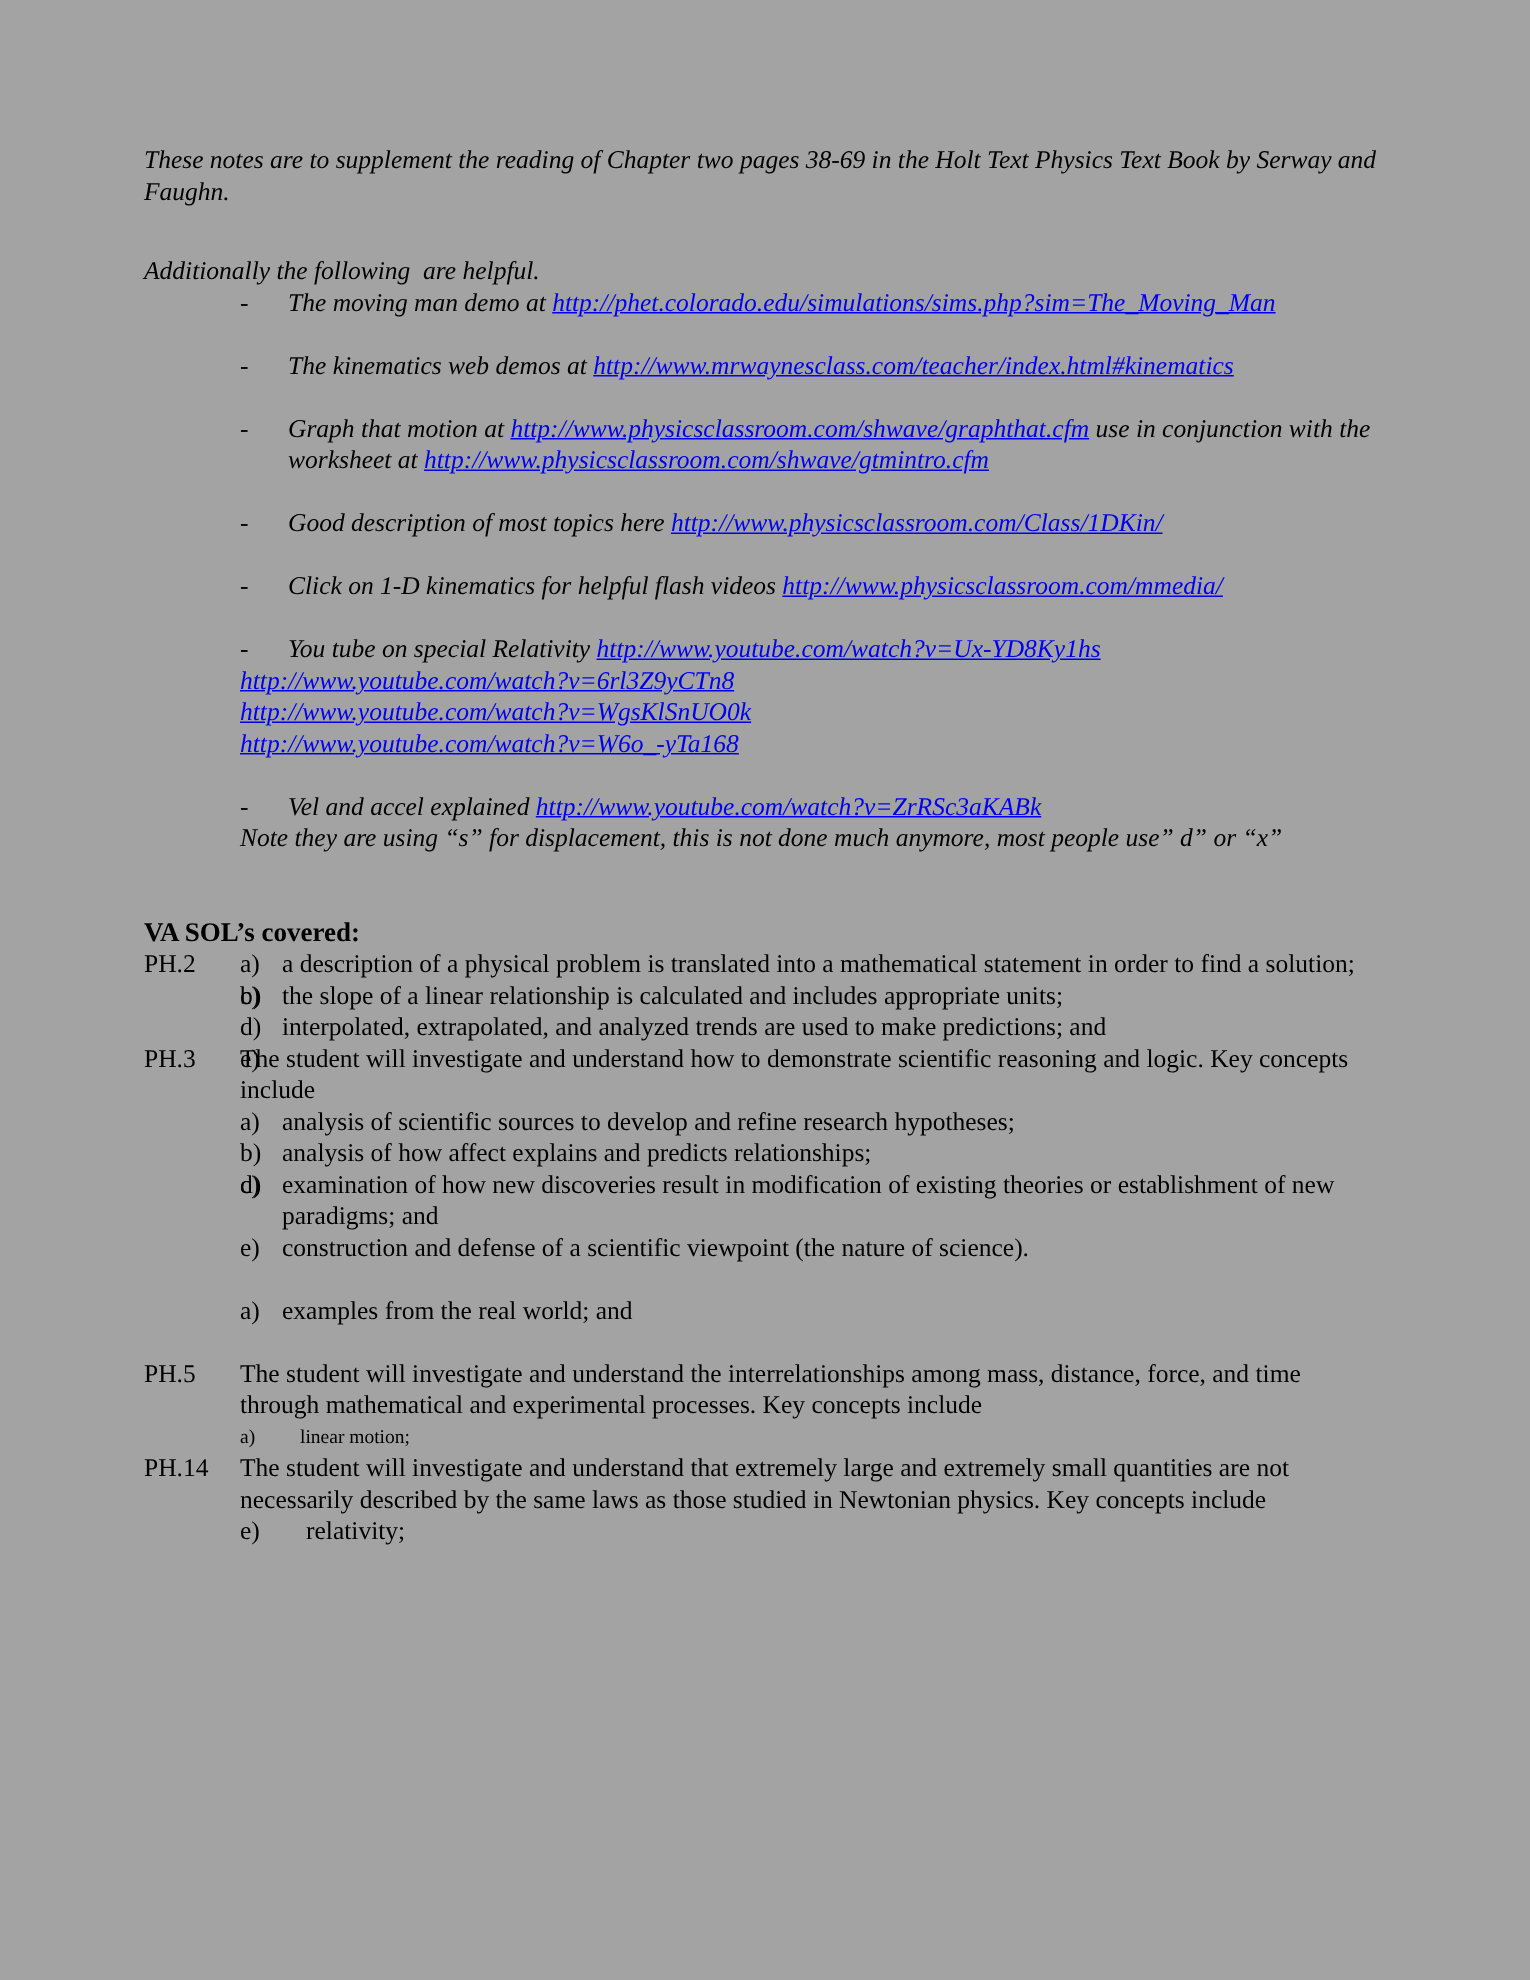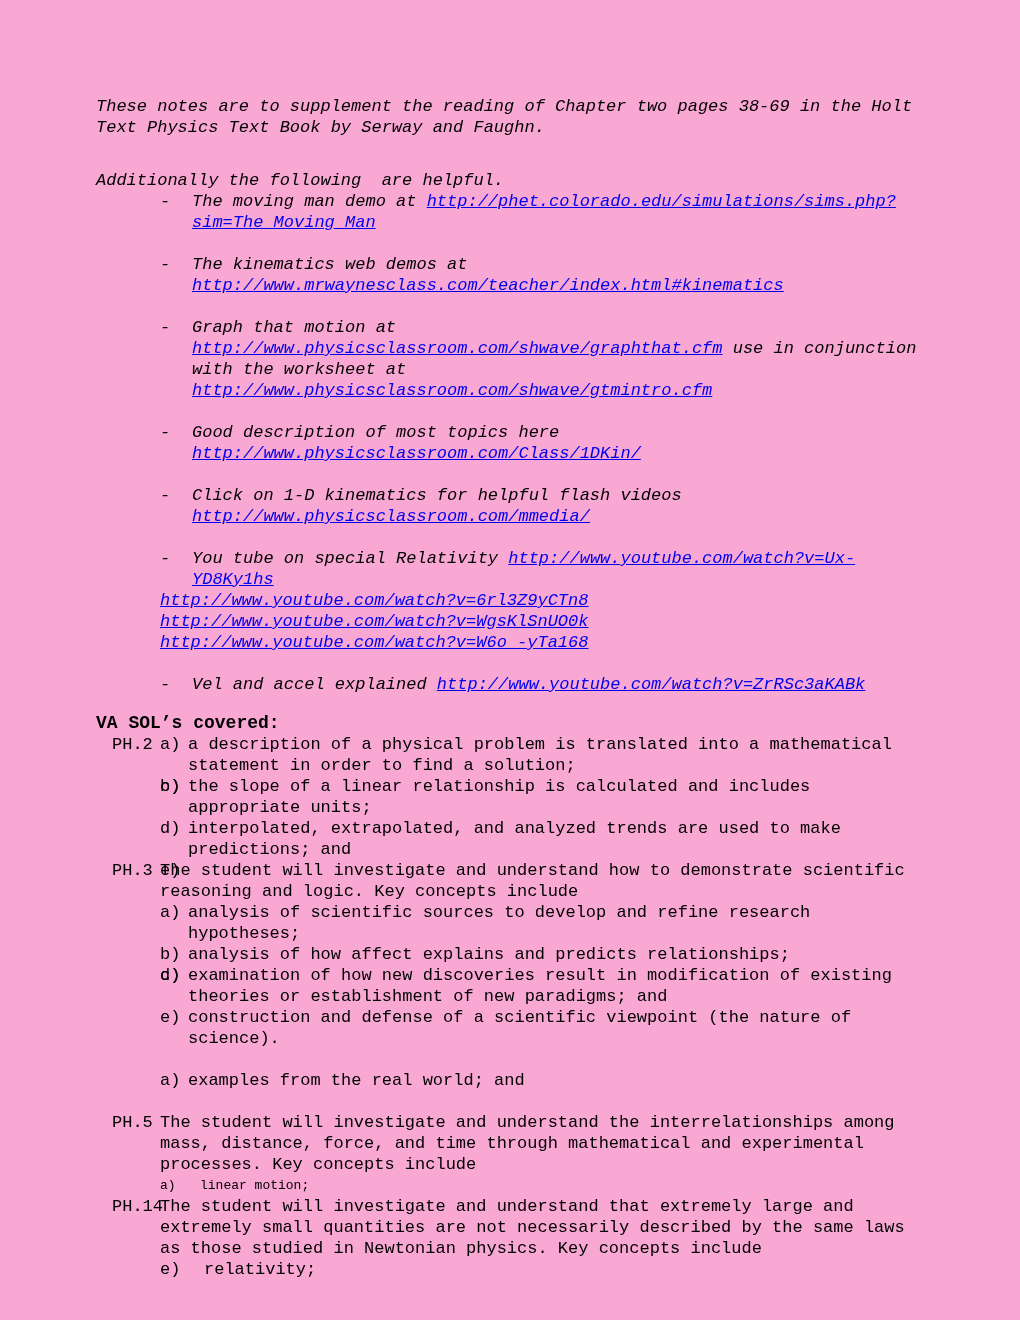--- a/index.html
+++ b/index.html
@@ -7,42 +7,42 @@
   body {
     width: 1020px;
     height: 1320px;
     overflow: hidden;
     position: relative;
   }
   .page {
     width: 1020px;
     min-height: 1320px;
     padding: 96px 96px 40px 96px;
-    font-family: Liberation Mono, monospace;
+    font-family: Liberation Serif, serif;
     font-size: 17px;
     line-height: 21px;
     color: #000000;
-    background: #f9a8d4;
+    background: #a3a3a3;
   }
   .intro-section { font-style: italic; }
   .intro-paragraph { max-width: 828px; }
   .helpful-intro { margin-top: 32px; white-space: pre-wrap; }
   .doc-link {
     color: var(--link-color, #0000EE);
     text-decoration: underline;
     cursor: pointer;
   }
   .resource-item + .resource-item { margin-top: 21px; }
   .bullet-line { position: relative; padding-left: 96px; }
   .dash { position: absolute; left: 64px; }
   .follow-line { padding-left: 64px; }
-  .sol-section { margin-top: 18px; font-style: normal; }
+  .sol-section { margin-top: 42px; font-style: normal; }
   .sol-heading { font-weight: bold; font-size: 18px; line-height: 21px; }
   .sol-head { position: relative; padding-left: 64px; }
-  .sol-code { position: absolute; left: 16px; }
+  .sol-code { position: absolute; left: 0; }
   .sol-sub { position: relative; padding-left: 92px; }
   .sub-label { position: absolute; left: 64px; }
   .sol-sub.small { font-size: 13px; line-height: 21px; padding-left: 104px; }
   .sol-sub.wide-gap { padding-left: 108px; }
   .sol-item.space-after { margin-bottom: 21px; }
 </style>
 </head>
 <body>
 
 <div class="page">
@@ -66,20 +66,21 @@
           <div class="bullet-line"><span class="dash">-</span><span>Click on 1-D kinematics for helpful flash videos </span><a href="#" class="doc-link">http://www.physicsclassroom.com/mmedia/</a></div>
         </div>
         <div class="resource-item">
           <div class="bullet-line"><span class="dash">-</span><span>You tube on special Relativity </span><a href="#" class="doc-link">http://www.youtube.com/watch?v=Ux-YD8Ky1hs</a></div>
           <div class="follow-line"><a href="#" class="doc-link">http://www.youtube.com/watch?v=6rl3Z9yCTn8</a></div>
           <div class="follow-line"><a href="#" class="doc-link">http://www.youtube.com/watch?v=WgsKlSnUO0k</a></div>
           <div class="follow-line"><a href="#" class="doc-link">http://www.youtube.com/watch?v=W6o_-yTa168</a></div>
         </div>
         <div class="resource-item">
           <div class="bullet-line"><span class="dash">-</span><span>Vel and accel explained </span><a href="#" class="doc-link">http://www.youtube.com/watch?v=ZrRSc3aKABk</a></div>
+          <div class="follow-line"><span>Note they are using “s” for displacement, this is not done much anymore, most people use” d” or “x”</span></div>
         </div>
       </div>
   </div>
 
   <div class="sol-section">
     <div class="sol-heading">VA SOL’s covered:</div>
     <div>
         <div class="sol-item">
           <div class="sol-head"><span class="sol-code">PH.2</span></div>
           <div class="sol-sub"><span class="sub-label">a)</span><span>a description of a physical problem is translated into a mathematical statement in order to find a solution;</span></div>

